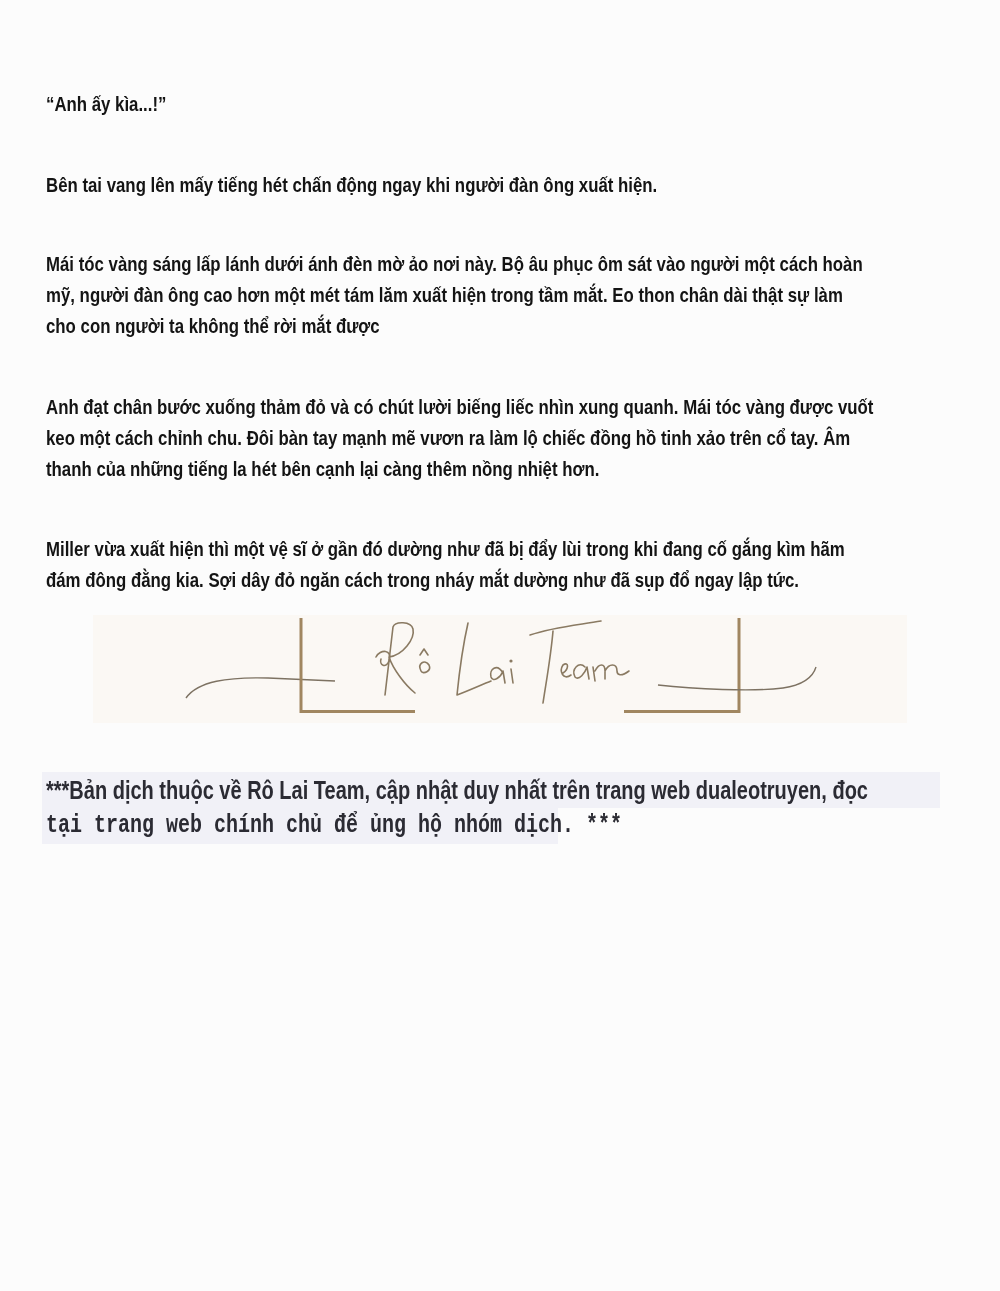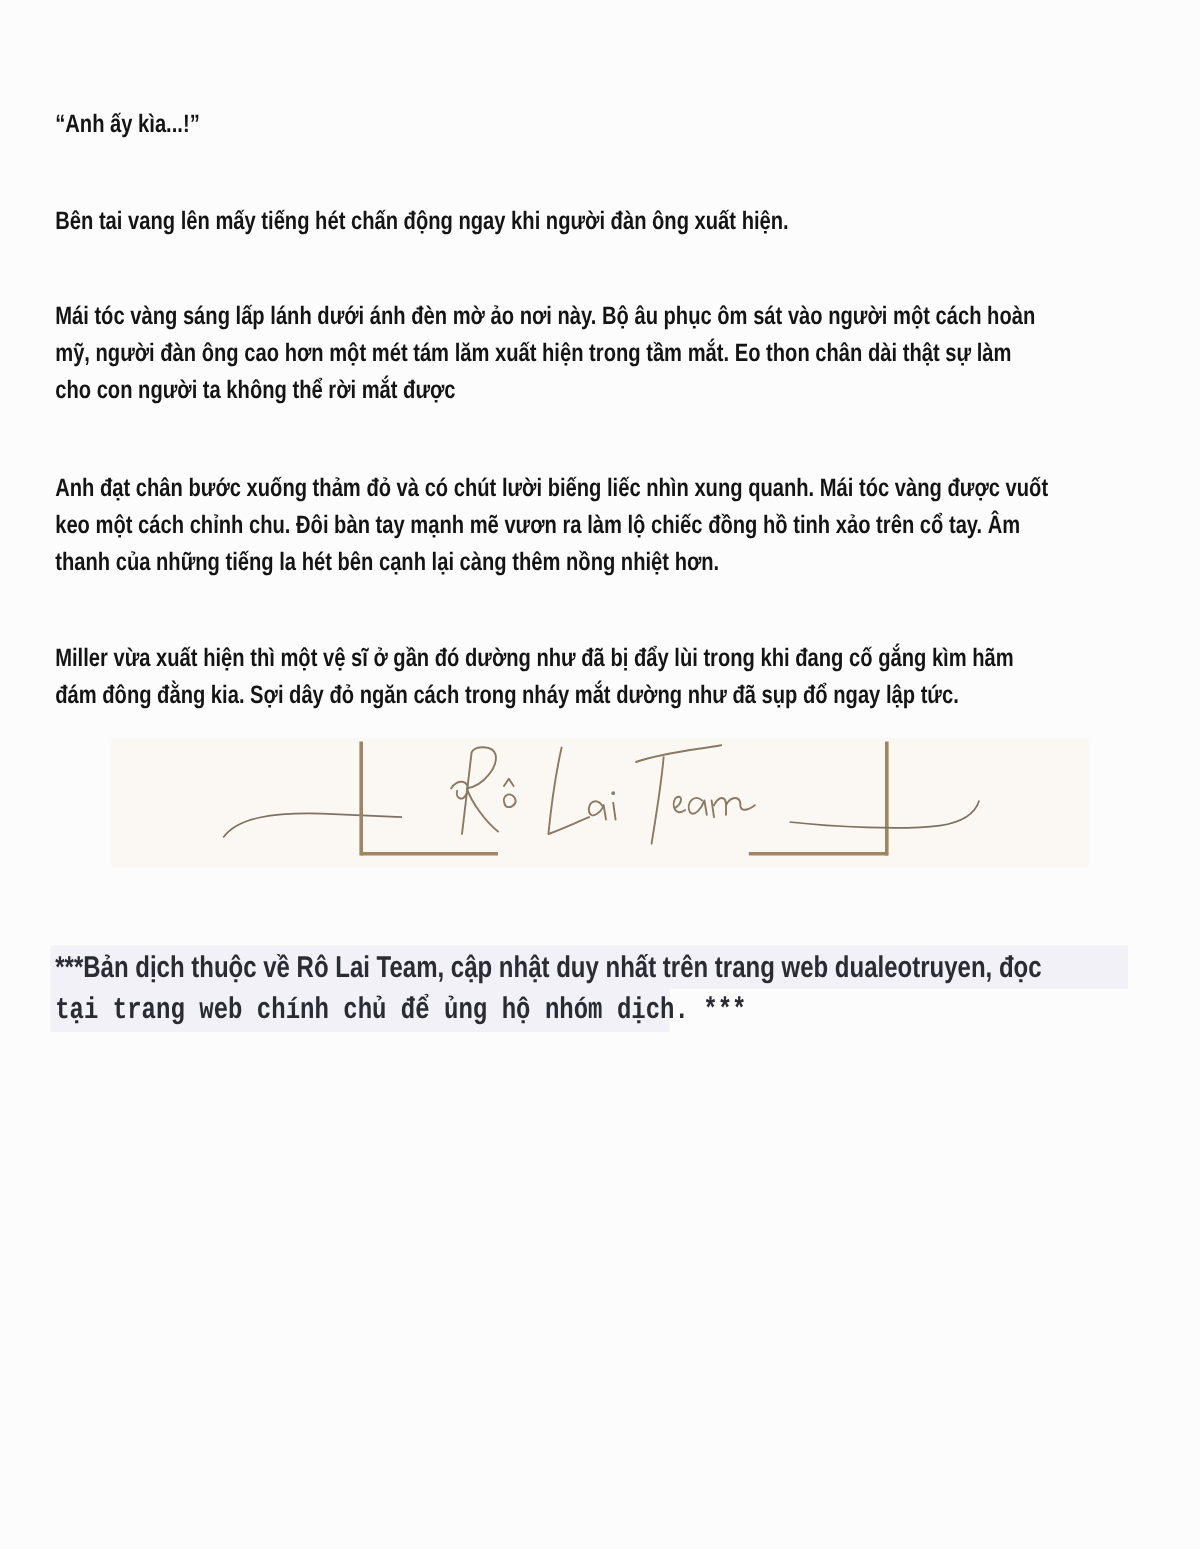--- a/index.html
+++ b/index.html
@@ -43,21 +43,20 @@
     .banner svg {
       position: absolute;
       left: 0; top: 0;
     }
     .disclaimer-line {
       position: absolute;
       left: 42px;
       height: 36px;
       background: #f1f1f7;
       overflow: visible;
-      margin-top: 16px;
     }
     .disclaimer-text {
       position: absolute;
       left: 4px;
       top: 0;
       font-weight: bold;
       font-size: 25px;
       line-height: 36px;
       color: #2b2b33;
       white-space: nowrap;

